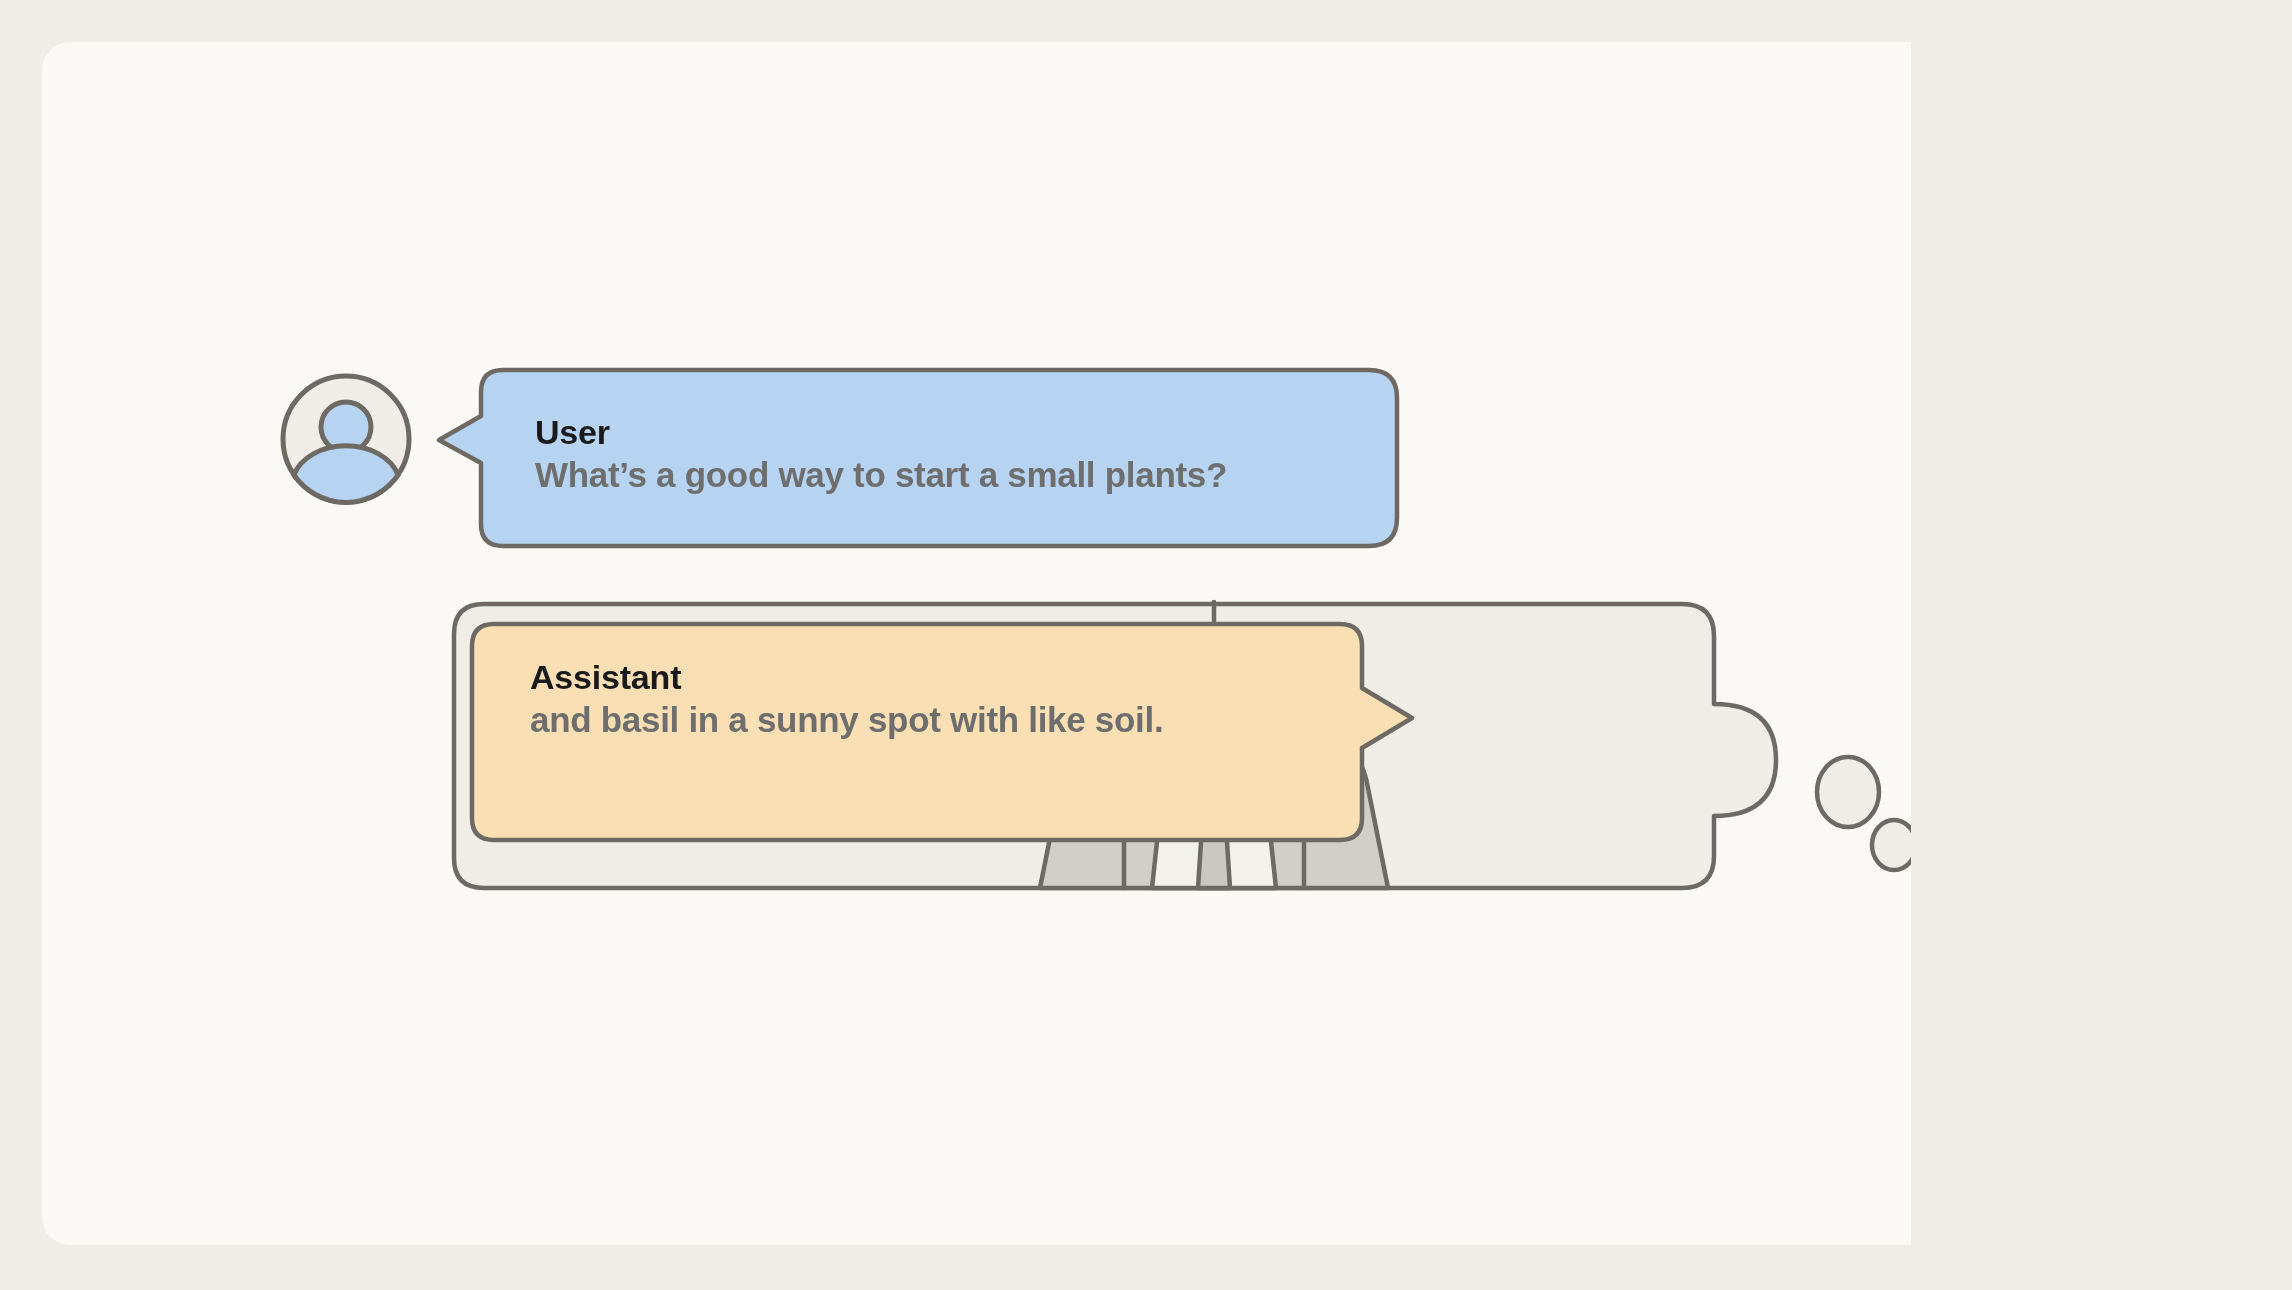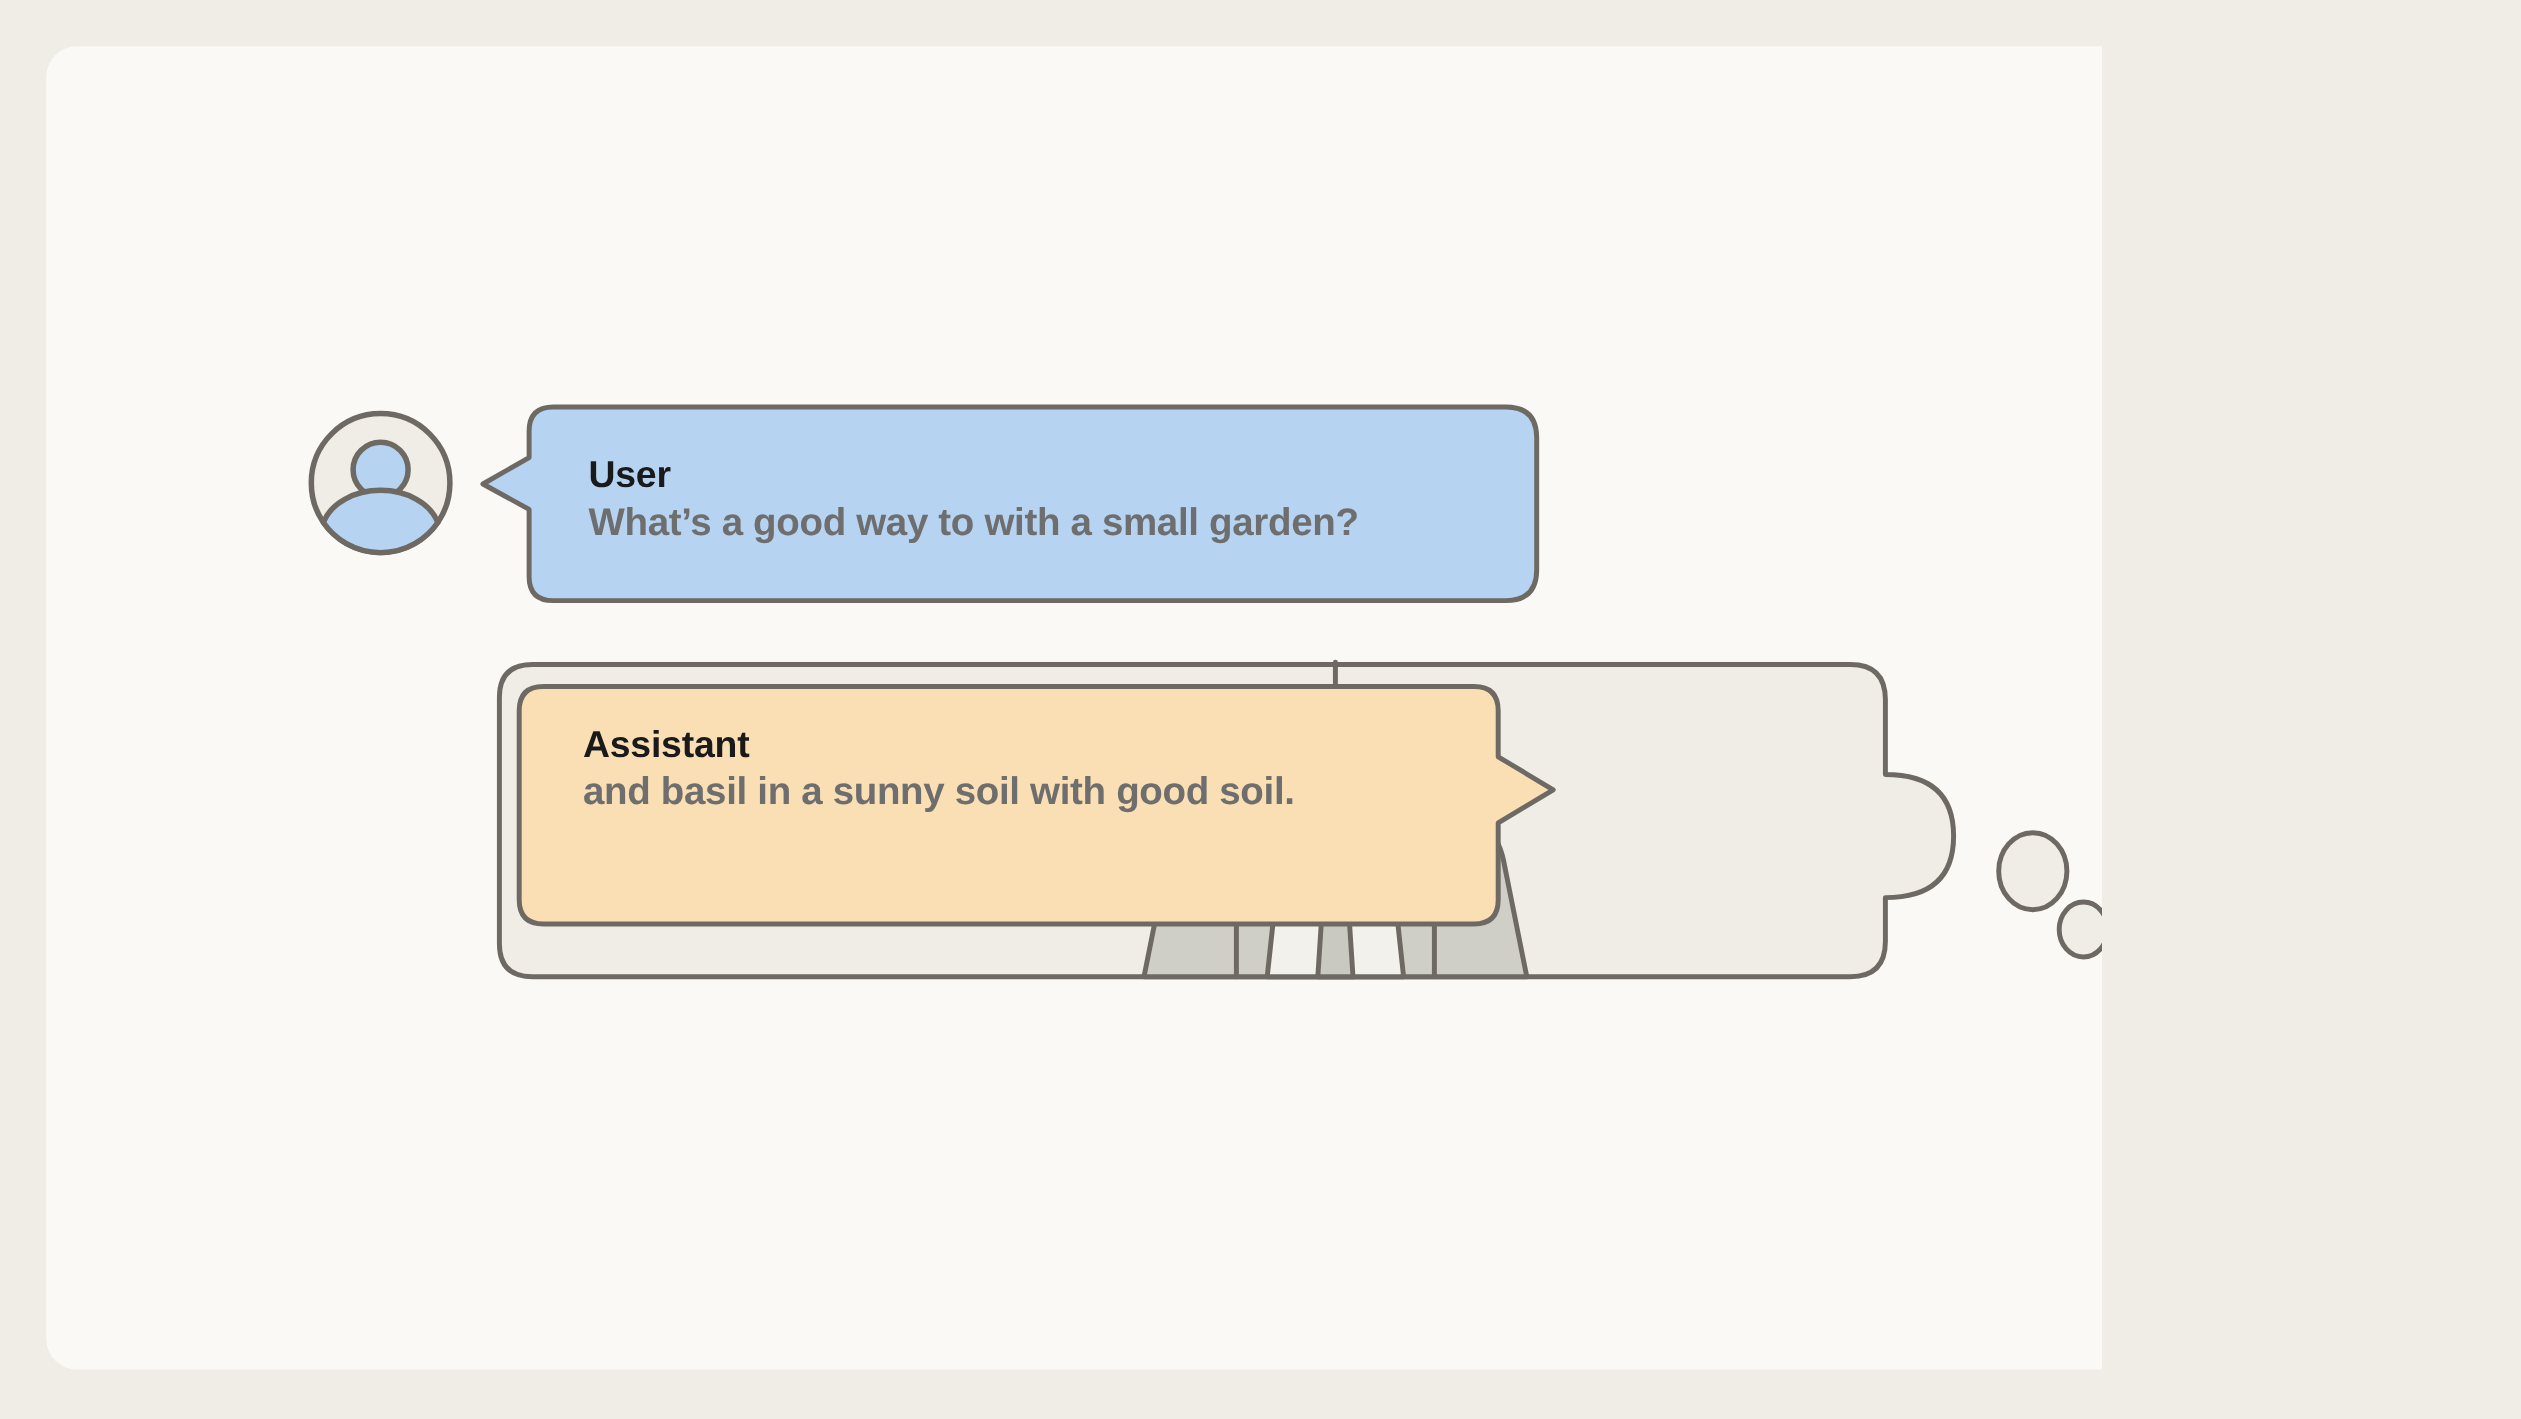--- a/index.html
+++ b/index.html
@@ -98,21 +98,21 @@
            L 68 178
            Q 46 178 46 156
            L 46 95
            L 4 72
            L 46 48
            L 46 24
            Q 46 2 68 2 Z" fill="#B6D4F2" stroke="#6E6A63" stroke-width="4.5" stroke-linejoin="round"></path>
     </svg>
     <div class="bubble-text user-text">
       <div class="name">User</div>
-      <div class="msg">What’s a good way to with a small garden?</div>
+      <div class="msg">What’s a good way to start a small plants?</div>
     </div>
   </div>
 
   <div class="assistant-group">
     <svg width="1560" height="400" viewBox="0 0 1560 400">
 
       <path d="M 34 4
            L 1232 4
            Q 1264 4 1264 36
            L 1264 104
@@ -171,17 +171,17 @@
            L 912 218
            Q 912 240 890 240
            L 44 240
            Q 22 240 22 218
            L 22 46
            Q 22 24 44 24 Z" fill="#FADFB5" stroke="#6E6A63" stroke-width="4.5" stroke-linejoin="round"></path>
     </svg>
 
     <div class="bubble-text assistant-text">
       <div class="name">Assistant</div>
-      <div class="msg">and basil in a sunny soil with good soil.</div>
+      <div class="msg">and basil in a sunny spot with like soil.</div>
     </div>
   </div>
 
 </div>
 
 </body></html>

